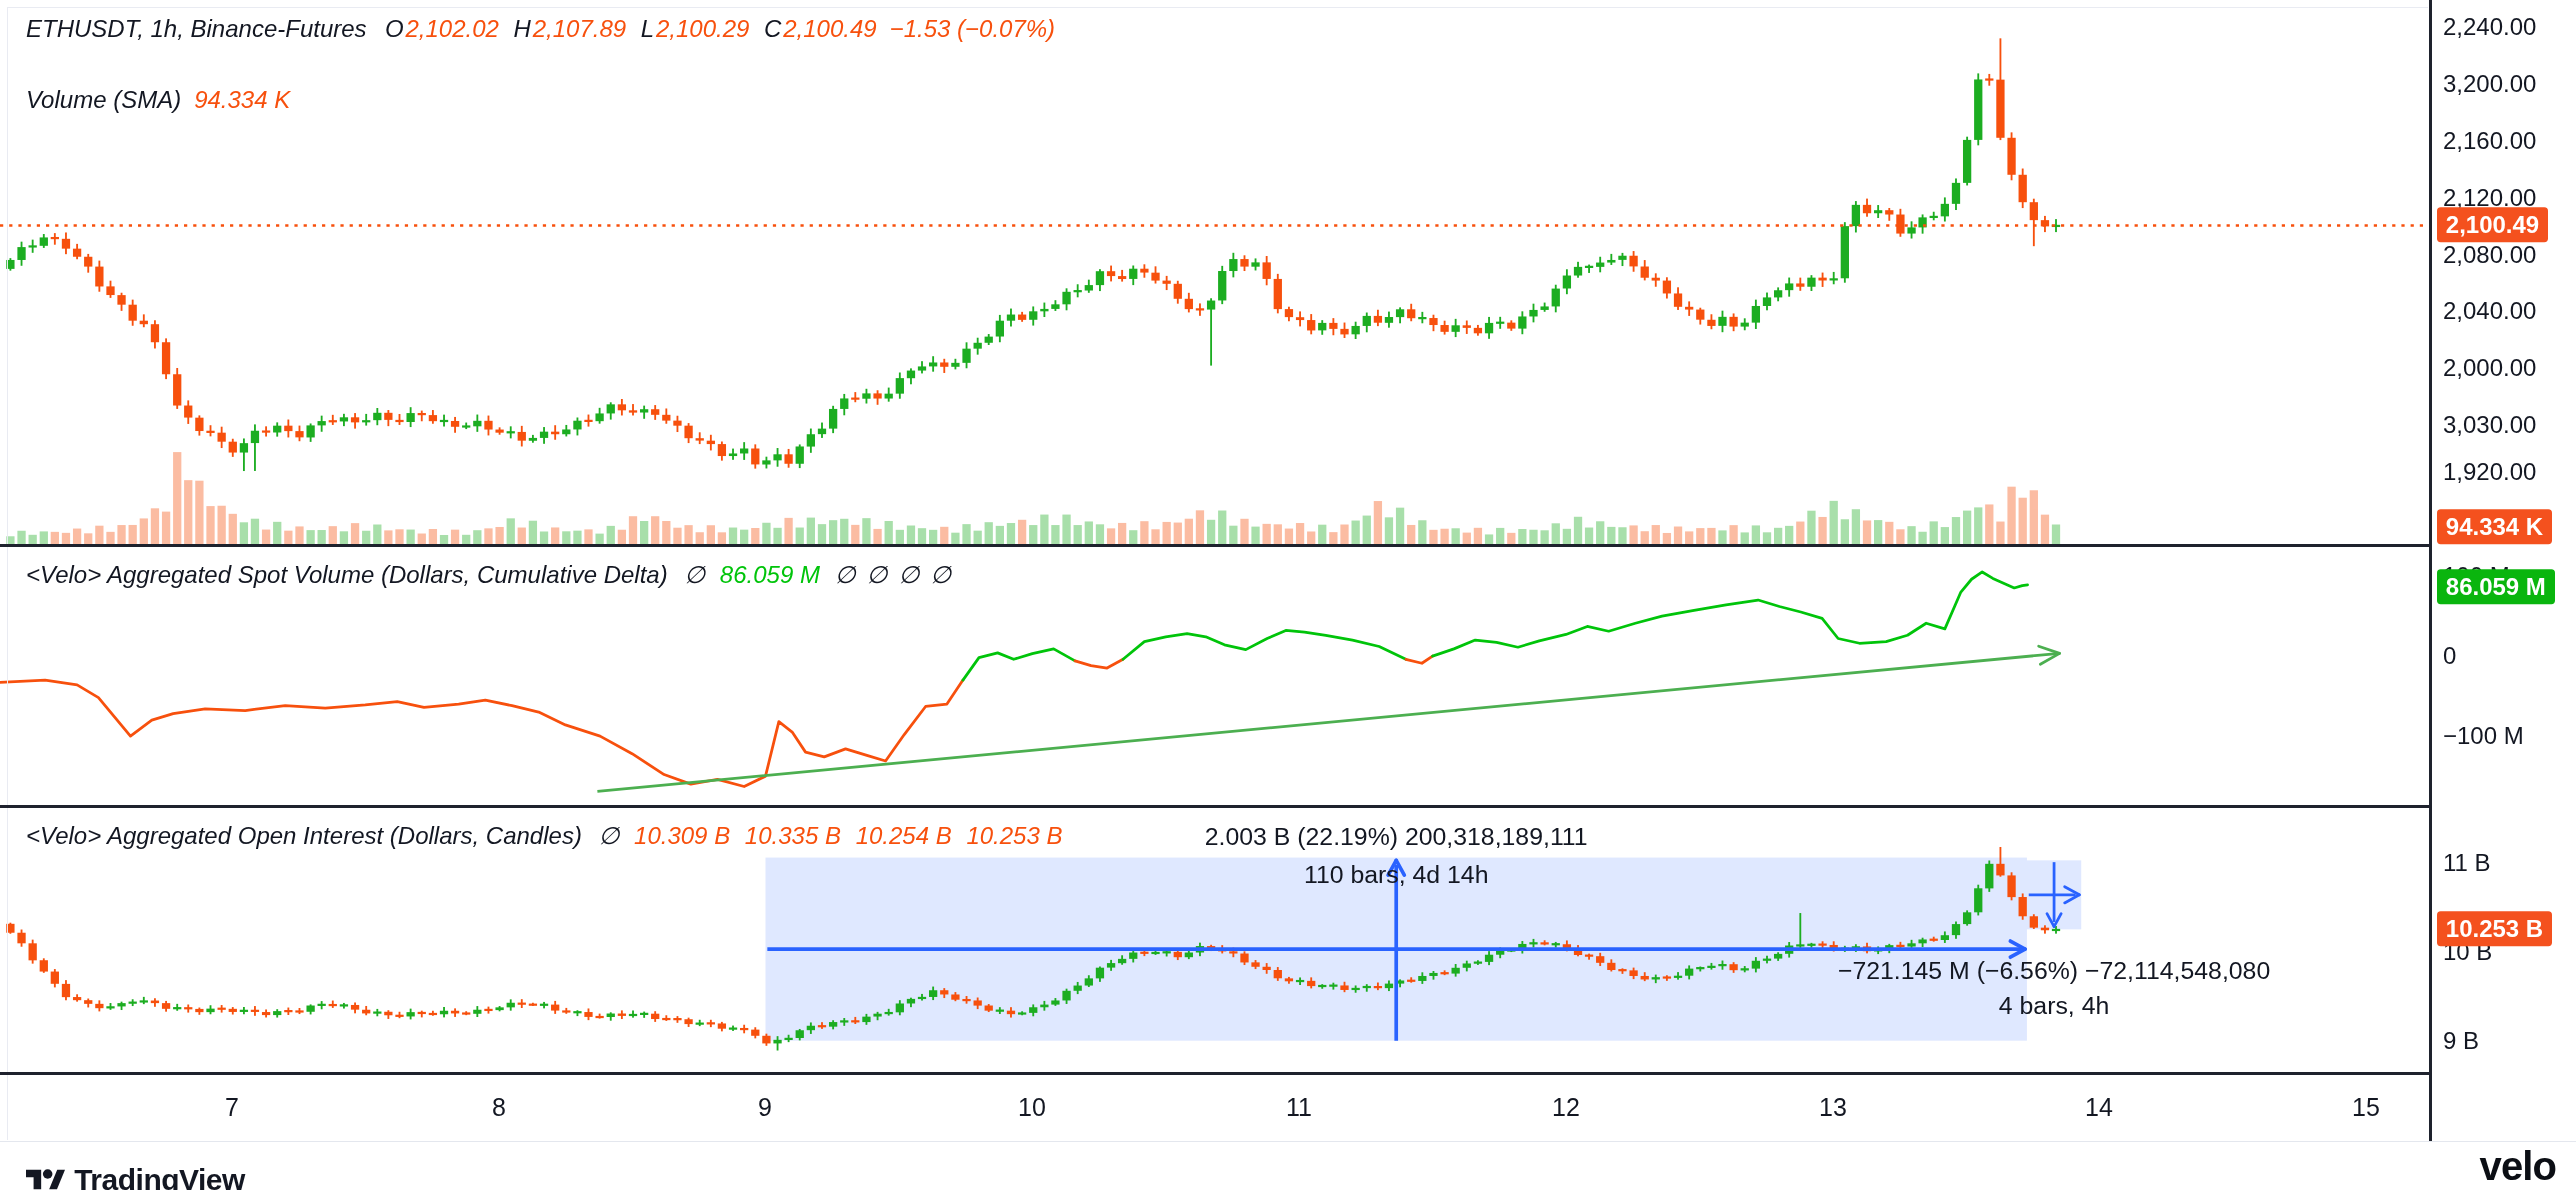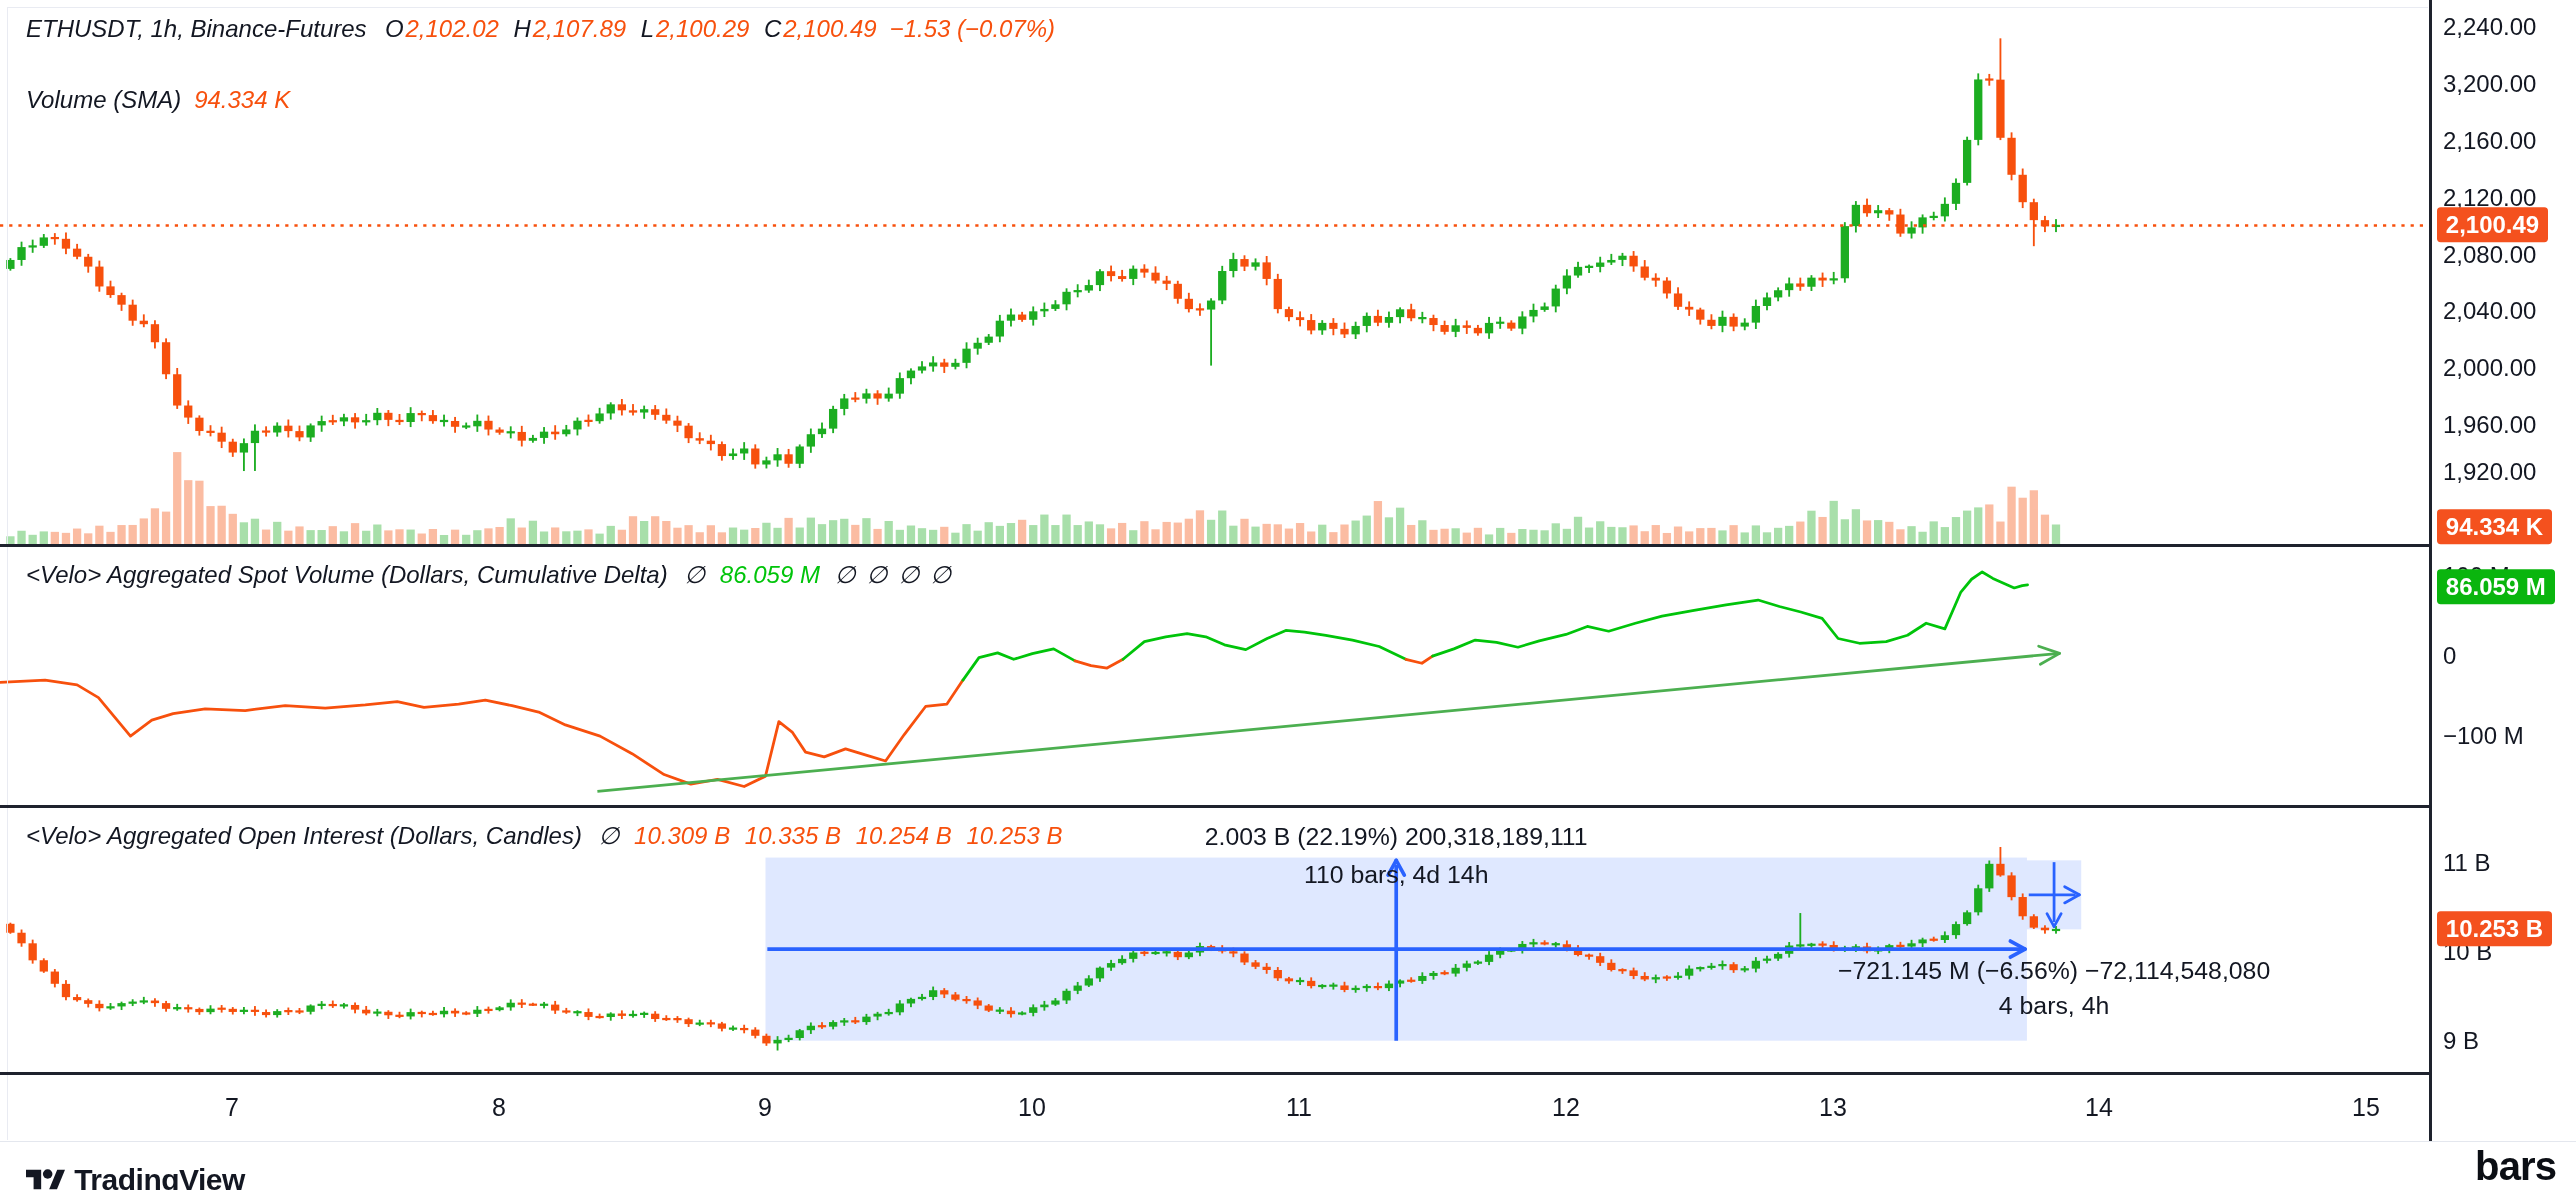--- a/index.html
+++ b/index.html
@@ -1014,21 +1014,21 @@
   <div class="frame-bottom"></div>
 
   <div class="scale" id="scale">
       <div class="tick" style="top: 27px;">2,240.00</div>
       <div class="tick" style="top: 84px;">3,200.00</div>
       <div class="tick" style="top: 141px;">2,160.00</div>
       <div class="tick" style="top: 198px;">2,120.00</div>
       <div class="tick" style="top: 255px;">2,080.00</div>
       <div class="tick" style="top: 311px;">2,040.00</div>
       <div class="tick" style="top: 368px;">2,000.00</div>
-      <div class="tick" style="top: 425px;">1,960.00</div>
+      <div class="tick" style="top: 425px;">3,030.00</div>
       <div class="tick" style="top: 472px;">1,920.00</div>
       <div class="tick" style="top: 576px;">100 M</div>
       <div class="tick" style="top: 656px;">0</div>
       <div class="tick" style="top: 736px;">−100 M</div>
       <div class="tick" style="top: 863px;">11 B</div>
       <div class="tick" style="top: 952px;">10 B</div>
       <div class="tick" style="top: 1041px;">9 B</div>
       <div class="badge" style="top: 225px; background: rgb(244, 81, 30);">2,100.49</div>
       <div class="badge" style="top: 527px; background: rgb(244, 81, 30);">94.334 K</div>
       <div class="badge" style="top: 587px; background: rgb(10, 181, 14);">86.059 M</div>
@@ -1050,16 +1050,16 @@
     <div class="tvlogo">
       <svg width="39" height="31" viewBox="0 0 36 28">
         <g fill="#131722">
           <path d="M14 22H7V11H0V4h14v18z"></path>
           <circle cx="20" cy="8" r="4.4"></circle>
           <path d="M28.6 22h-7.2L28.8 4H36l-7.4 18z"></path>
         </g>
       </svg>
       <span class="tvtext">TradingView</span>
     </div>
-    <div class="velologo">bars</div>
+    <div class="velologo">velo</div>
   </div>
 </div>
 
 
 </body></html>

